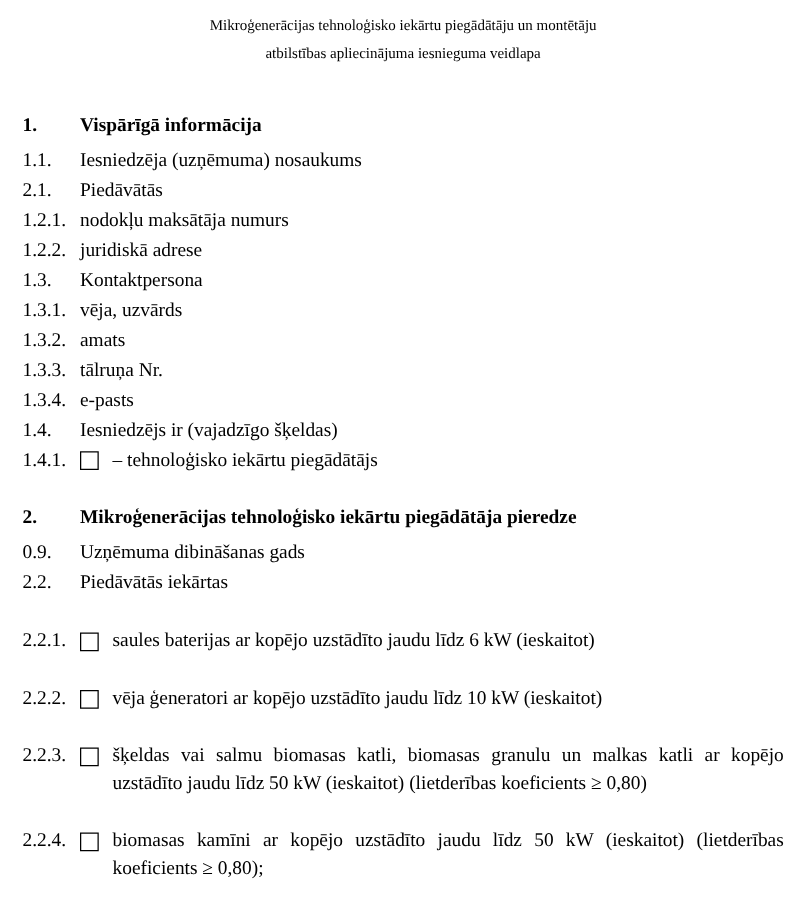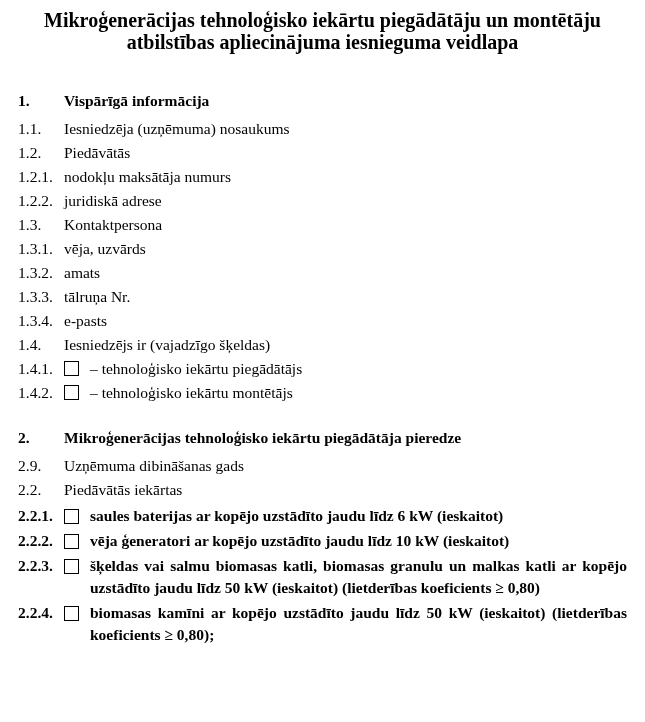--- a/index.html
+++ b/index.html
@@ -9,22 +9,22 @@
     min-height: 722px;
     background: #ffffff;
     color: #000000;
     font-family: "Liberation Serif", serif;
     font-size: 15.5px;
   }
   .doc { padding: 9px 18px 10px 18px; }
 
   .title {
     text-align: center;
-    font-weight: bold;
-    font-size: 20px;
+    font-weight: normal;
+    font-size: 12px;
     line-height: 22px;
     margin-bottom: 36px;
   }
 
   .row {
     display: flex;
     align-items: flex-start;
     line-height: 24px;
   }
   .num { flex: 0 0 46px; }
@@ -37,21 +37,21 @@
   .checkbox {
     flex: 0 0 auto;
     width: 15px;
     height: 15px;
     border: 1px solid #000;
     background: #fff;
     margin: 4px 11px 0 0;
     cursor: pointer;
   }
 
-  .spaced { margin-top: 3px; line-height: 22px; font-weight: bold; }
+  .spaced { margin-top: 24px; line-height: 22px; }
   .justify .txt { text-align: justify; }
 </style>
 </head>
 <body>
 
 <div class="doc">
   <div class="title">
     <div>Mikroģenerācijas tehnoloģisko iekārtu piegādātāju un montētāju</div>
     <div>atbilstības apliecinājuma iesnieguma veidlapa</div>
   </div>
@@ -62,21 +62,21 @@
       <span class="txt bold">Vispārīgā informācija</span>
     </div>
     <div class="items">
   <div class="row item-row">
     <span class="num">1.1.</span>
 
     <span class="txt">Iesniedzēja (uzņēmuma) nosaukums</span>
   </div>
 
   <div class="row item-row">
-    <span class="num">1.2.</span>
+    <span class="num">2.1.</span>
 
     <span class="txt">Piedāvātās</span>
   </div>
 
   <div class="row item-row">
     <span class="num">1.2.1.</span>
 
     <span class="txt">nodokļu maksātāja numurs</span>
   </div>
 
@@ -121,36 +121,31 @@
 
     <span class="txt">Iesniedzējs ir (vajadzīgo šķeldas)</span>
   </div>
 
   <div class="row item-row">
     <span class="num">1.4.1.</span>
     <span class="checkbox"></span>
     <span class="txt">– tehnoloģisko iekārtu piegādātājs</span>
   </div>
 
-  <div class="row item-row">
-    <span class="num">1.4.2.</span>
-    <span class="checkbox"></span>
-    <span class="txt">– tehnoloģisko iekārtu montētājs</span>
-  </div>
 </div>
   </section>
 
   <section>
     <div class="row heading-row">
       <span class="num bold">2.</span>
       <span class="txt bold">Mikroģenerācijas tehnoloģisko iekārtu piegādātāja pieredze</span>
     </div>
     <div class="items">
   <div class="row item-row">
-    <span class="num">2.9.</span>
+    <span class="num">0.9.</span>
 
     <span class="txt">Uzņēmuma dibināšanas gads</span>
   </div>
 
   <div class="row item-row">
     <span class="num">2.2.</span>
 
     <span class="txt">Piedāvātās iekārtas</span>
   </div>
 

